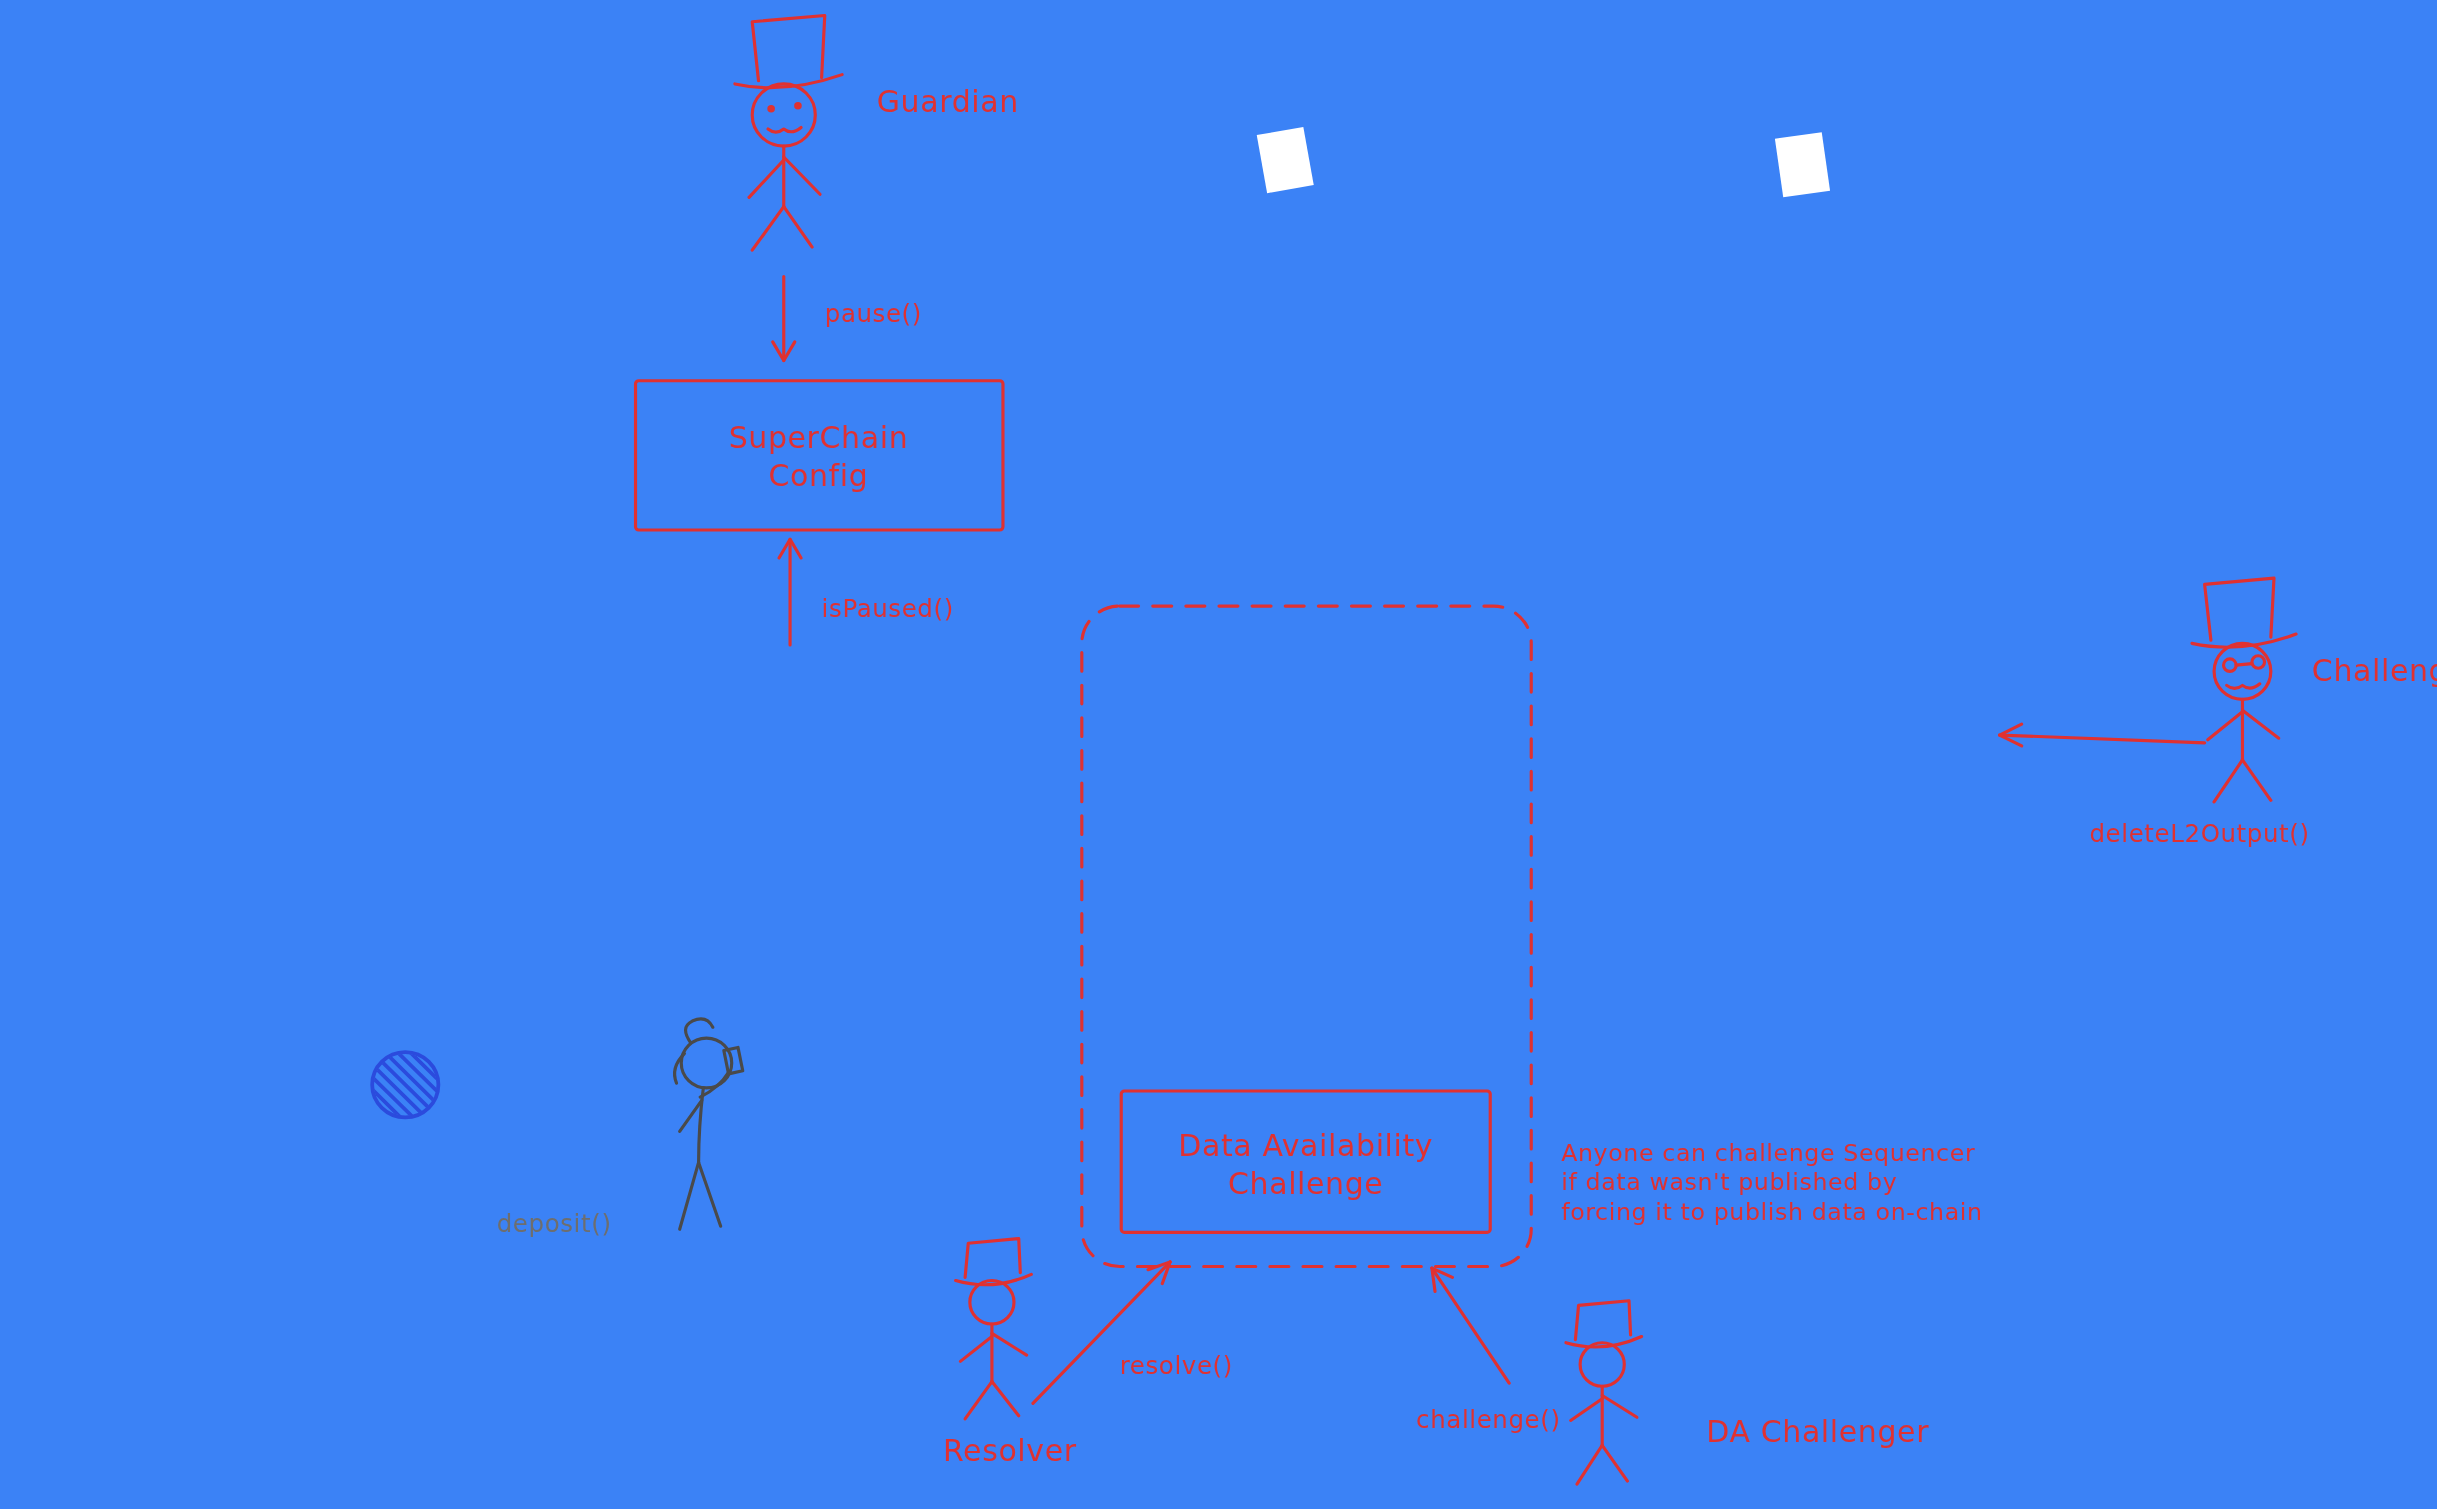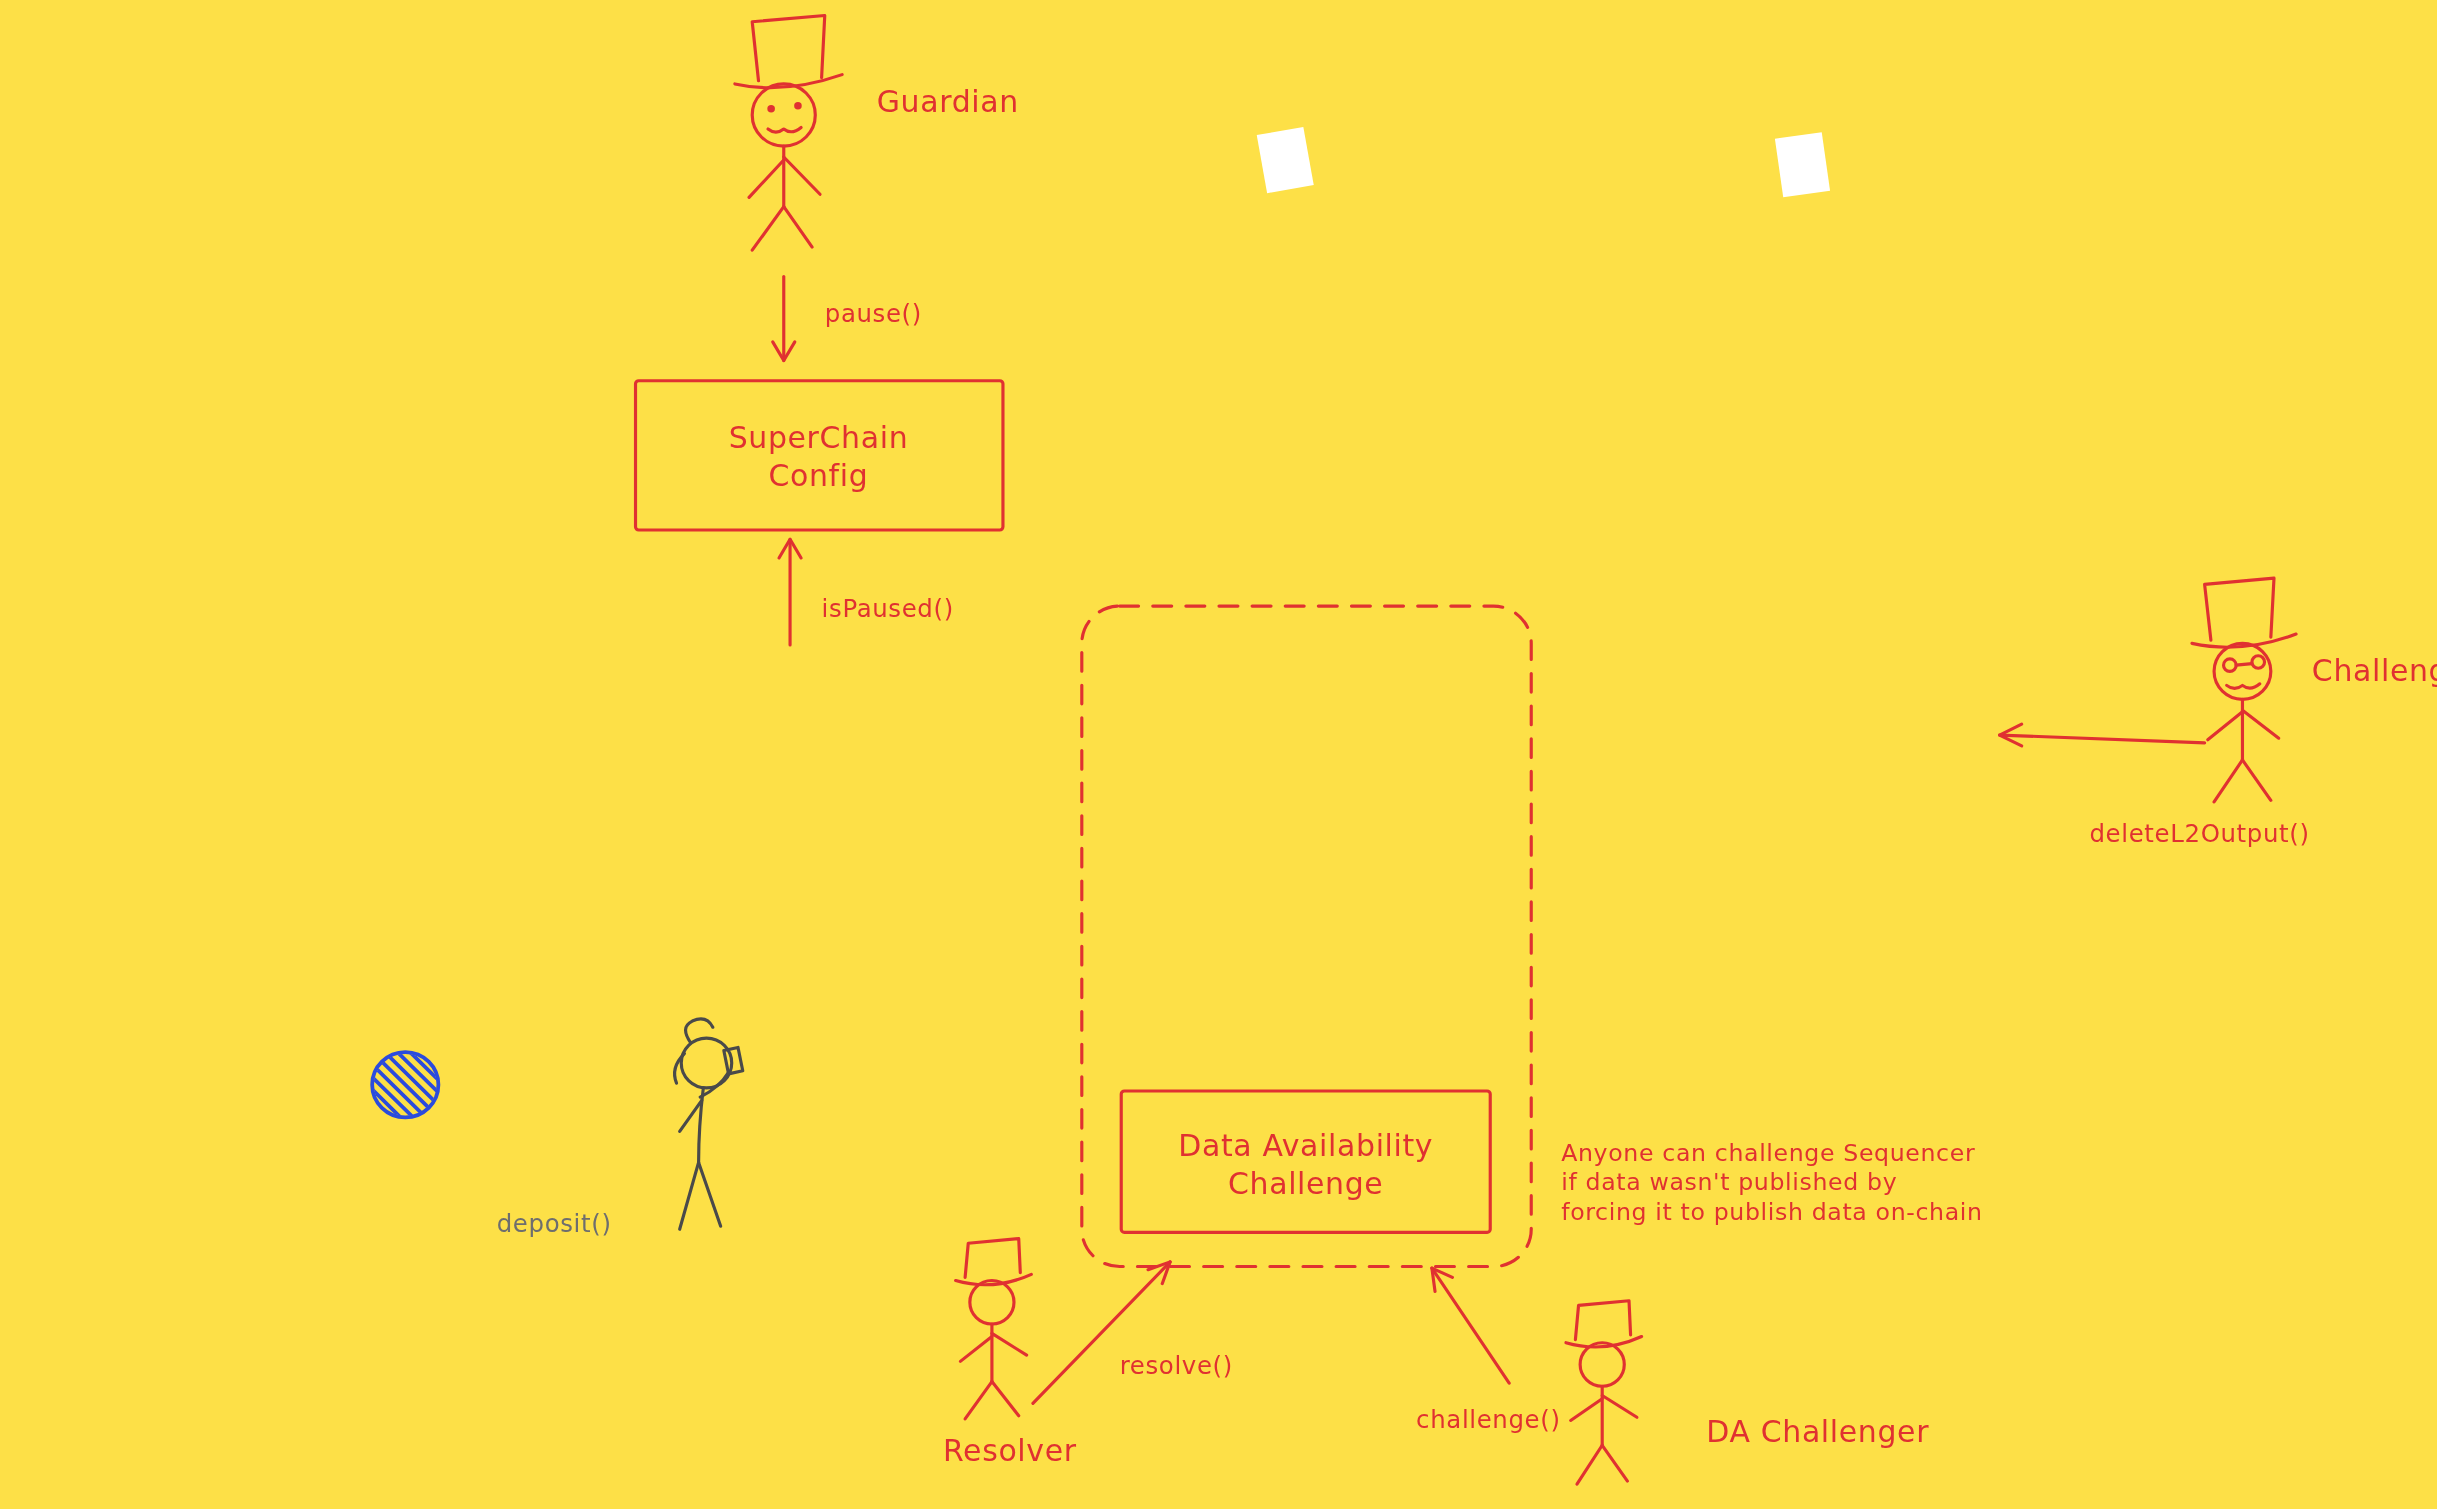--- a/index.html
+++ b/index.html
@@ -4,21 +4,21 @@
 <style>
   html, body {
     margin: 0;
     padding: 0;
     background: #000000;
   }
   .stage {
     position: relative;
     width: 2438px;
     height: 1509px;
-    background: #fde047;
+    background: #3b82f6;
     overflow: hidden;
   }
   svg { position: absolute; inset: 0; }
 
   .red-stroke {
     stroke: #e03131;
     fill: none;
     stroke-width: 2;
     stroke-linecap: round;
     stroke-linejoin: round;

